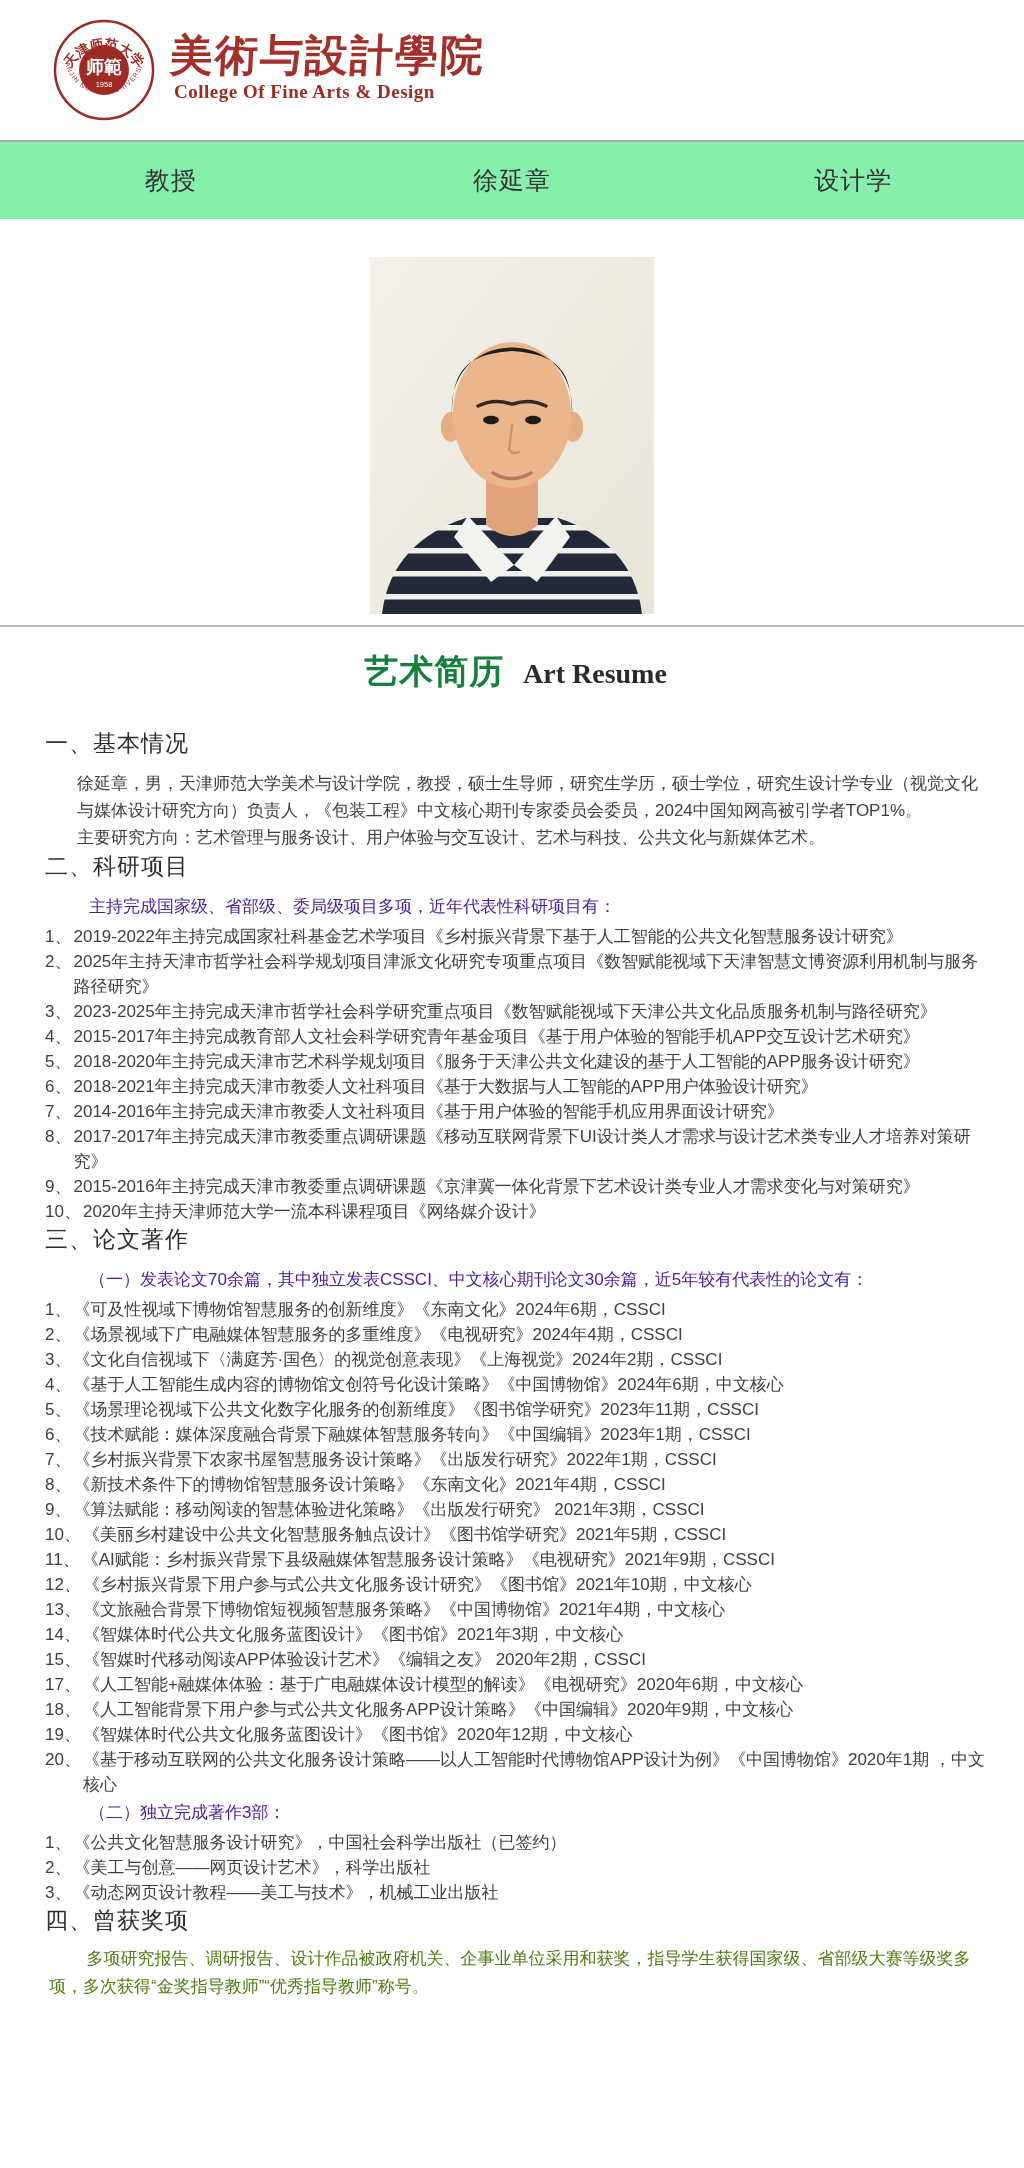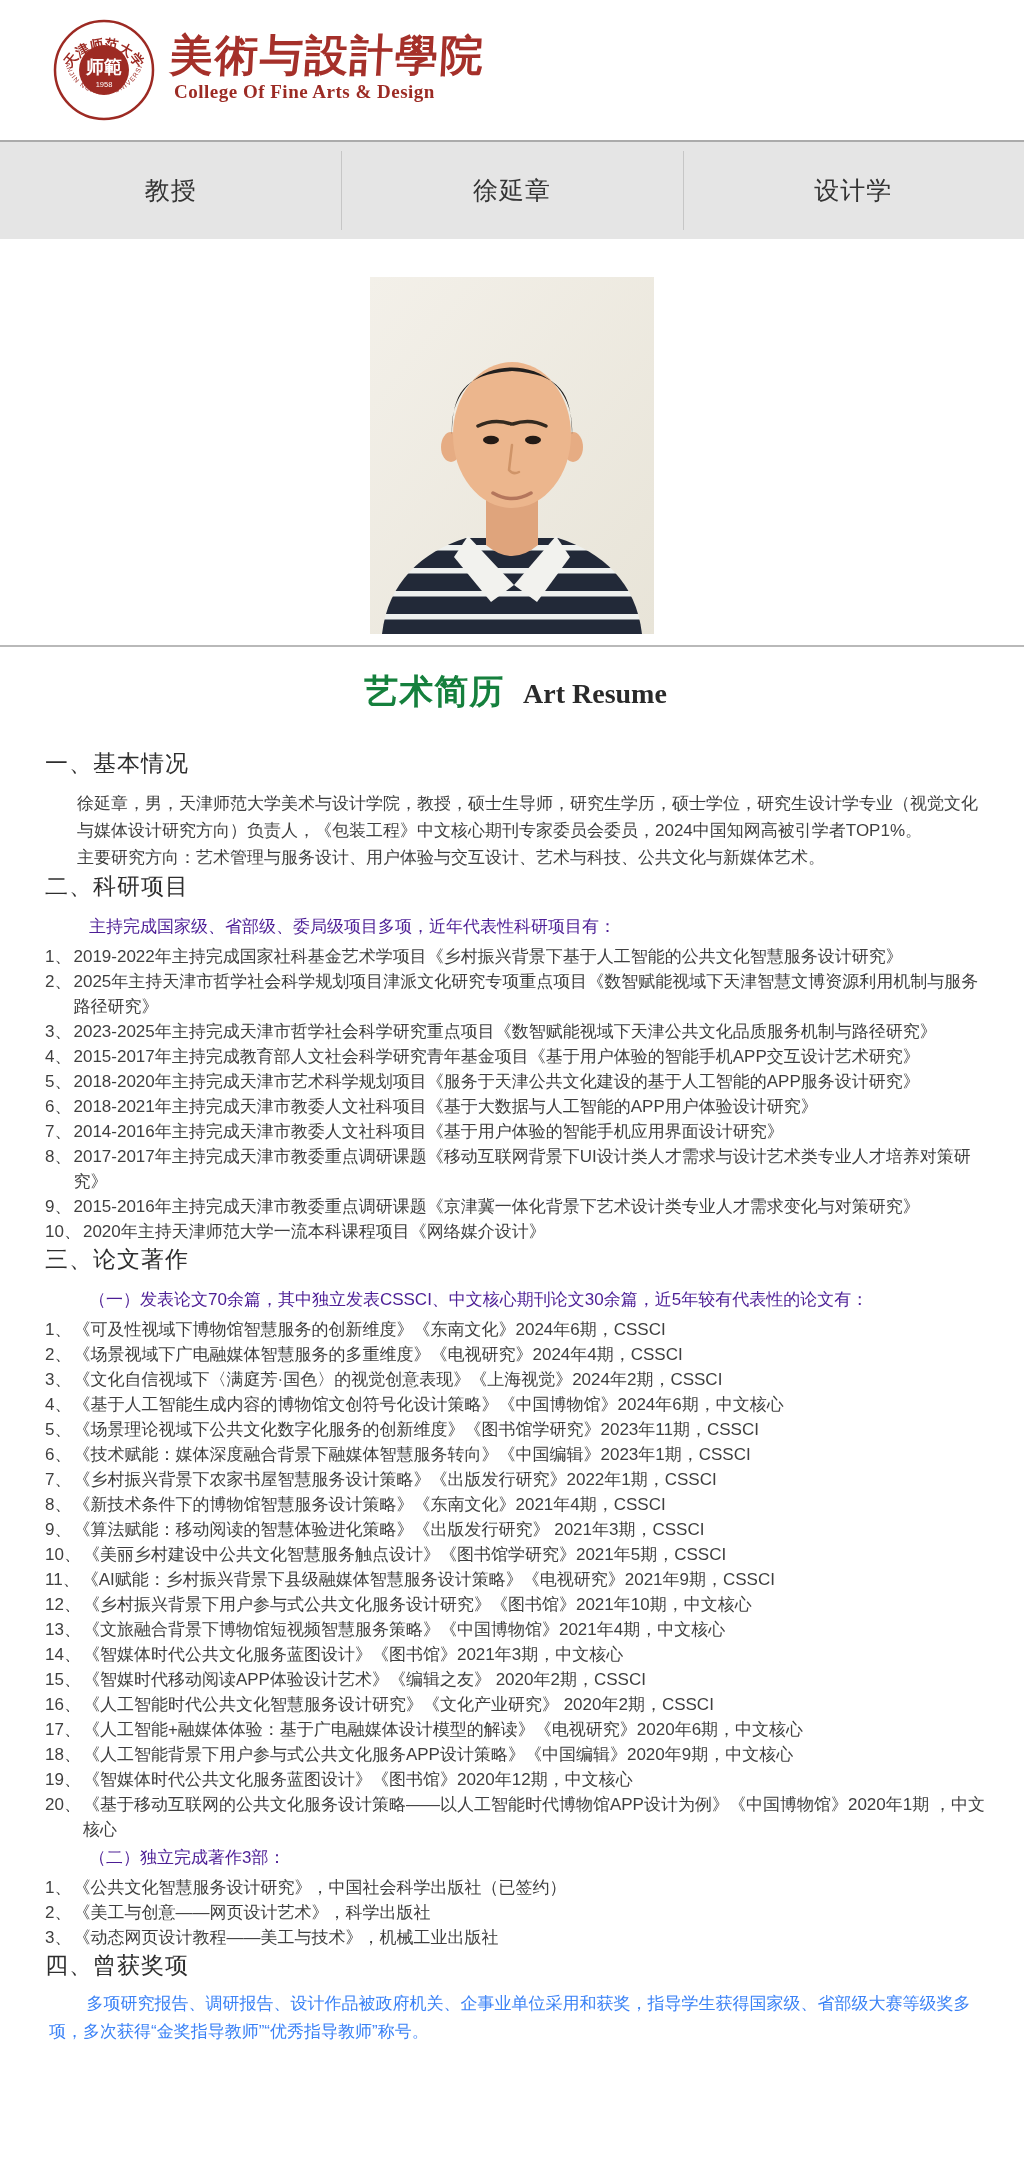--- a/index.html
+++ b/index.html
@@ -17,21 +17,21 @@
   .brand-cn {
     font-family:"DejaVu Serif","Liberation Serif",serif;
     font-size:43px; line-height:46px; font-weight:bold; color:#a5302a;
     letter-spacing:2px; transform:skewX(-3deg);
   }
   .brand-en {
     font-family:"Liberation Serif","DejaVu Serif",serif;
     font-size:19px; font-weight:bold; color:#9c2b24; letter-spacing:0.5px; margin-top:3px; padding-left:4px;
   }
   
-  .profile-bar { height:97px; background:#e5e5e5; display:flex; }
+  .profile-bar { height:77px; background:#86efac; display:flex; }
   .profile-cell { flex:1 1 0; display:flex; align-items:center; justify-content:center;
     font-size:25px; color:#333; position:relative; letter-spacing:1px; }
   .profile-cell + .profile-cell::before {
     content:""; position:absolute; left:0; top:9px; bottom:9px; width:1px; background:#c6c6c6;
   }
   
   .photo-section { height:408px; padding-top:38px; border-bottom:2px solid #b9b9b9; background:#fff; }
   .photo-frame { width:284px; height:357px; margin:0 auto; overflow:hidden; }
   
   .resume { padding:0 38px 0 45px; }
@@ -42,21 +42,21 @@
   .section.first { margin-top:30px; }
   .section h2 { font-size:23px; font-weight:normal; color:#2e2e2e; line-height:30px; margin-bottom:12px; letter-spacing:1px; }
   .para-block { margin-left:32px; }
   .para { font-size:17px; line-height:27px; color:#3f3f3f; }
   .intro { font-size:17px; line-height:27px; padding-left:44px; margin-bottom:4px; color:#4c1d95; }
   .list { }
   .li { display:flex; font-size:17px; line-height:25px; color:#3f3f3f; }
   .li .num { white-space:nowrap; padding-right:2px; }
   .li .txt { flex:1 1 auto; }
   .books-intro { margin-top:2px; }
-  .indent-para { margin-left:4px; margin-top:-2px; font-size:17px; line-height:28px; text-indent:2.2em; color:#3b82f6; }
+  .indent-para { margin-left:4px; margin-top:-2px; font-size:17px; line-height:28px; text-indent:2.2em; color:#4d7c0f; }
 </style>
 </head>
 <body>
 
 <div class="header">
   <div class="logo-wrap">
     <svg class="seal" viewBox="-52 -52 104 104">
       <circle cx="0" cy="0" r="49" fill="#ffffff" stroke="#9d2a23" stroke-width="2.5"></circle>
       <defs>
         <path id="arcTop" d="M -37 8 A 38 38 0 0 1 37 8"></path>
@@ -283,24 +283,20 @@
         <div class="li">
           <span class="num">14、</span>
           <span class="txt">《智媒体时代公共文化服务蓝图设计》《图书馆》2021年3期，中文核心</span>
         </div>
 
         <div class="li">
           <span class="num">15、</span>
           <span class="txt">《智媒时代移动阅读APP体验设计艺术》《编辑之友》 2020年2期，CSSCI</span>
         </div>
 
-        <div class="li">
-          <span class="num">16、</span>
-          <span class="txt">《人工智能时代公共文化智慧服务设计研究》《文化产业研究》 2020年2期，CSSCI</span>
-        </div>
 
         <div class="li">
           <span class="num">17、</span>
           <span class="txt">《人工智能+融媒体体验：基于广电融媒体设计模型的解读》《电视研究》2020年6期，中文核心</span>
         </div>
 
         <div class="li">
           <span class="num">18、</span>
           <span class="txt">《人工智能背景下用户参与式公共文化服务APP设计策略》《中国编辑》2020年9期，中文核心</span>
         </div>

